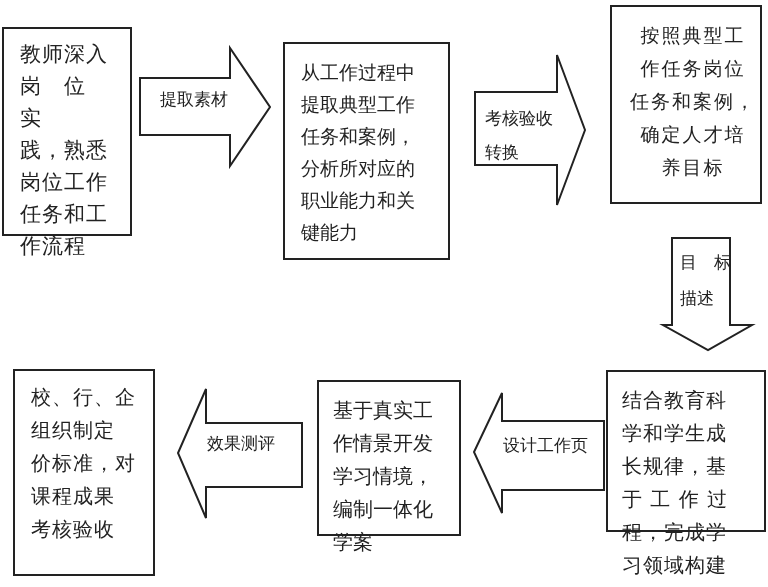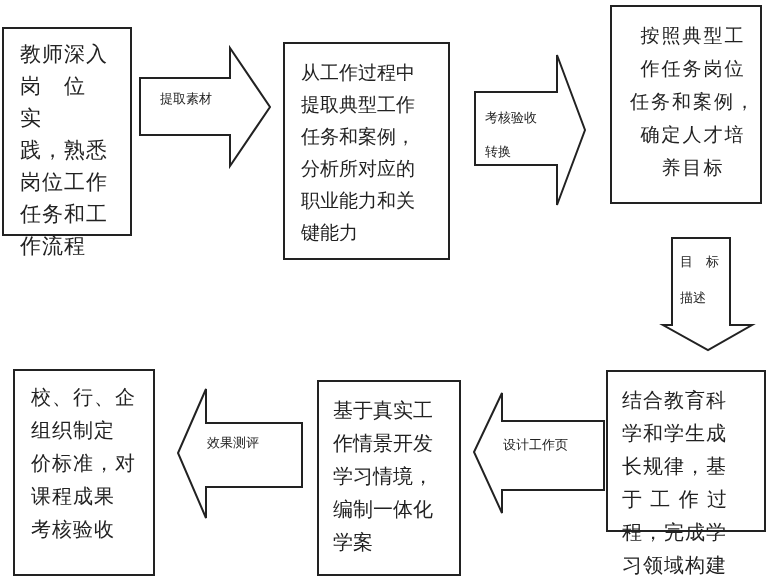--- a/index.html
+++ b/index.html
@@ -1,20 +1,20 @@
 <!DOCTYPE html>
 <html><head>
 <meta charset="utf-8">
 <style>
   html, body { margin:0; padding:0; background:#fff; }
   #stage { position:relative; width:768px; height:587px; background:#fff; overflow:hidden;
            font-family:"DejaVu Sans", "Liberation Sans", sans-serif; color:#222; }
   .box { position:absolute; border:2px solid #222; box-sizing:border-box; background:#fff; }
   .box .txt { font-size:21px; line-height:32px; letter-spacing:1px; }
-  .lbl { position:absolute; font-size:13px; line-height:30px; color:#222; }
+  .lbl { position:absolute; font-size:17px; line-height:30px; color:#222; }
   svg.arrows { position:absolute; left:0; top:0; }
   svg.arrows polygon { fill:#fff; stroke:#222; stroke-width:2; }
 </style>
 </head>
 <body>
 
 <div id="stage">
 
   <svg class="arrows" width="768" height="587">
     <polygon points="140,78 230,78 230,48 270,107 230,166 230,135 140,135"></polygon>
@@ -60,21 +60,21 @@
     <div class="txt" style="font-size:20px;line-height:33px;letter-spacing:1px;">
       <div>结合教育科</div>
       <div>学和学生成</div>
       <div>长规律，基</div>
       <div>于 工 作 过</div>
       <div>程，完成学</div>
       <div>习领域构建</div>
     </div>
   </div>
 
-  <div class="box" style="left:317px;top:380px;width:144px;height:196px;padding:12px 0 0 14px;">
+  <div class="box" style="left:317px;top:380px;width:144px;height:156px;padding:12px 0 0 14px;">
     <div class="txt" style="font-size:20px;line-height:33px;letter-spacing:0;">
       <div>基于真实工</div>
       <div>作情景开发</div>
       <div>学习情境，</div>
       <div>编制一体化</div>
       <div>学案</div>
     </div>
   </div>
 
   <div class="box" style="left:13px;top:369px;width:142px;height:207px;padding:10px 0 0 16px;">

